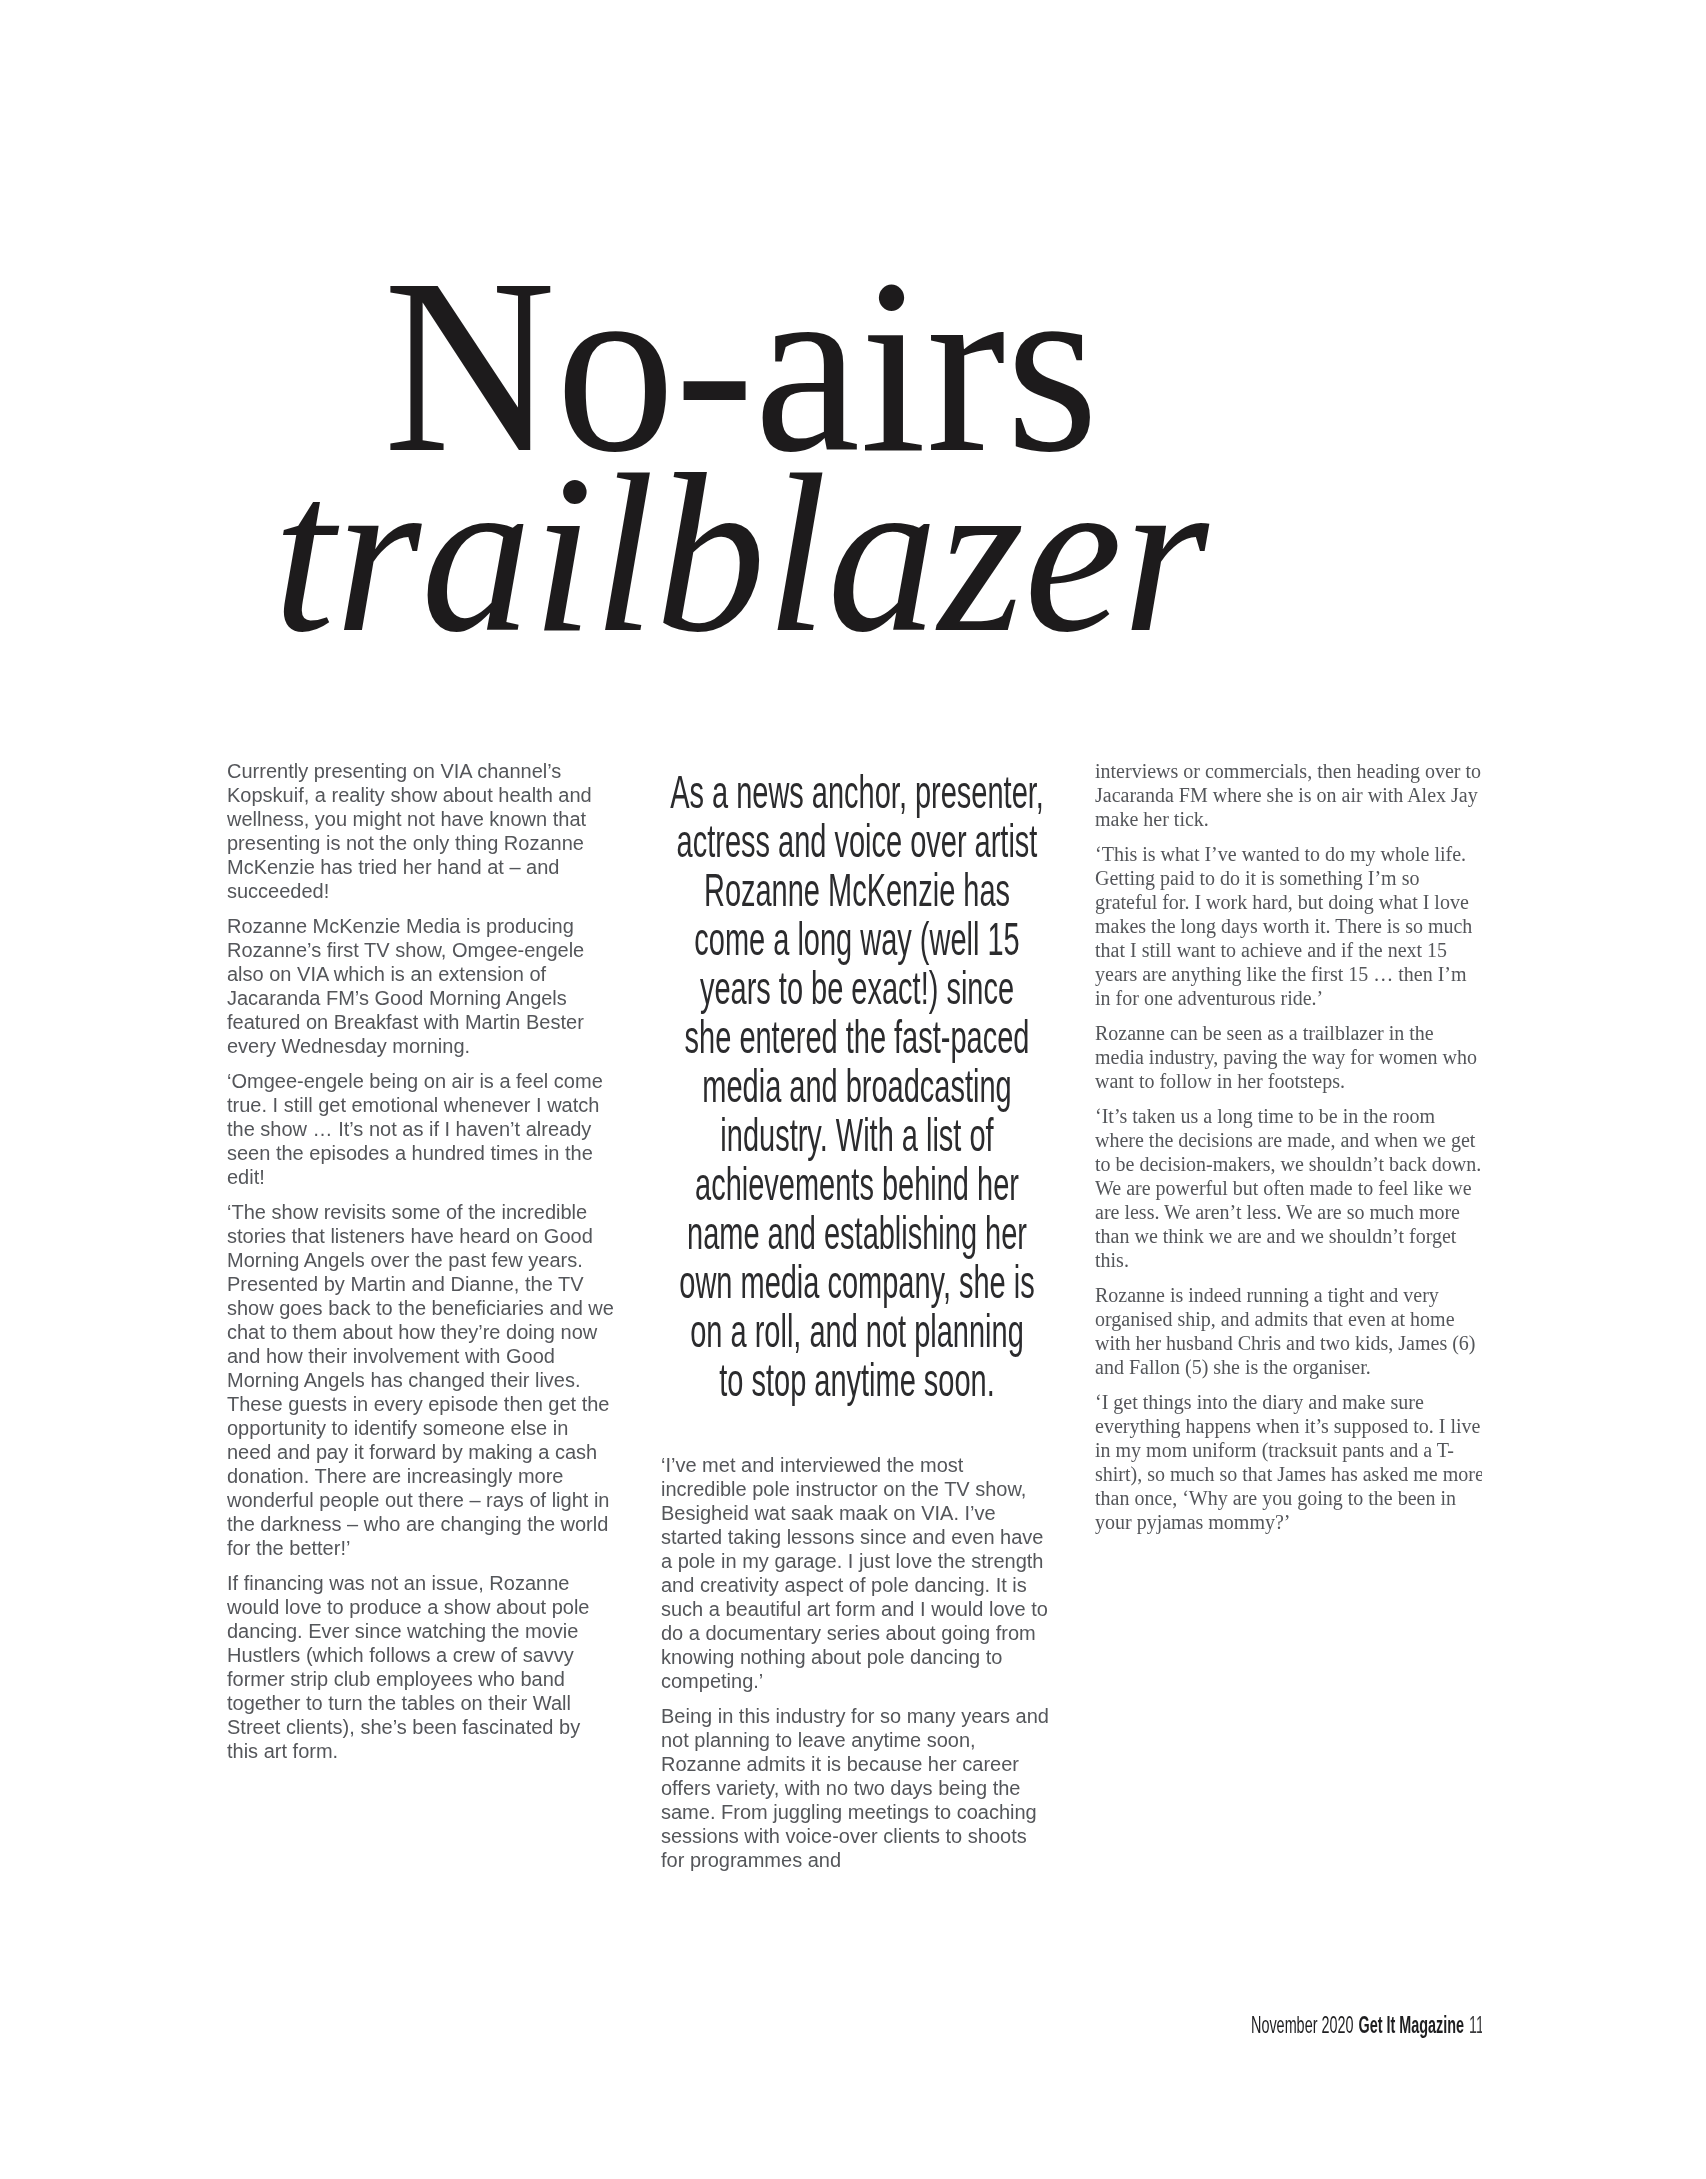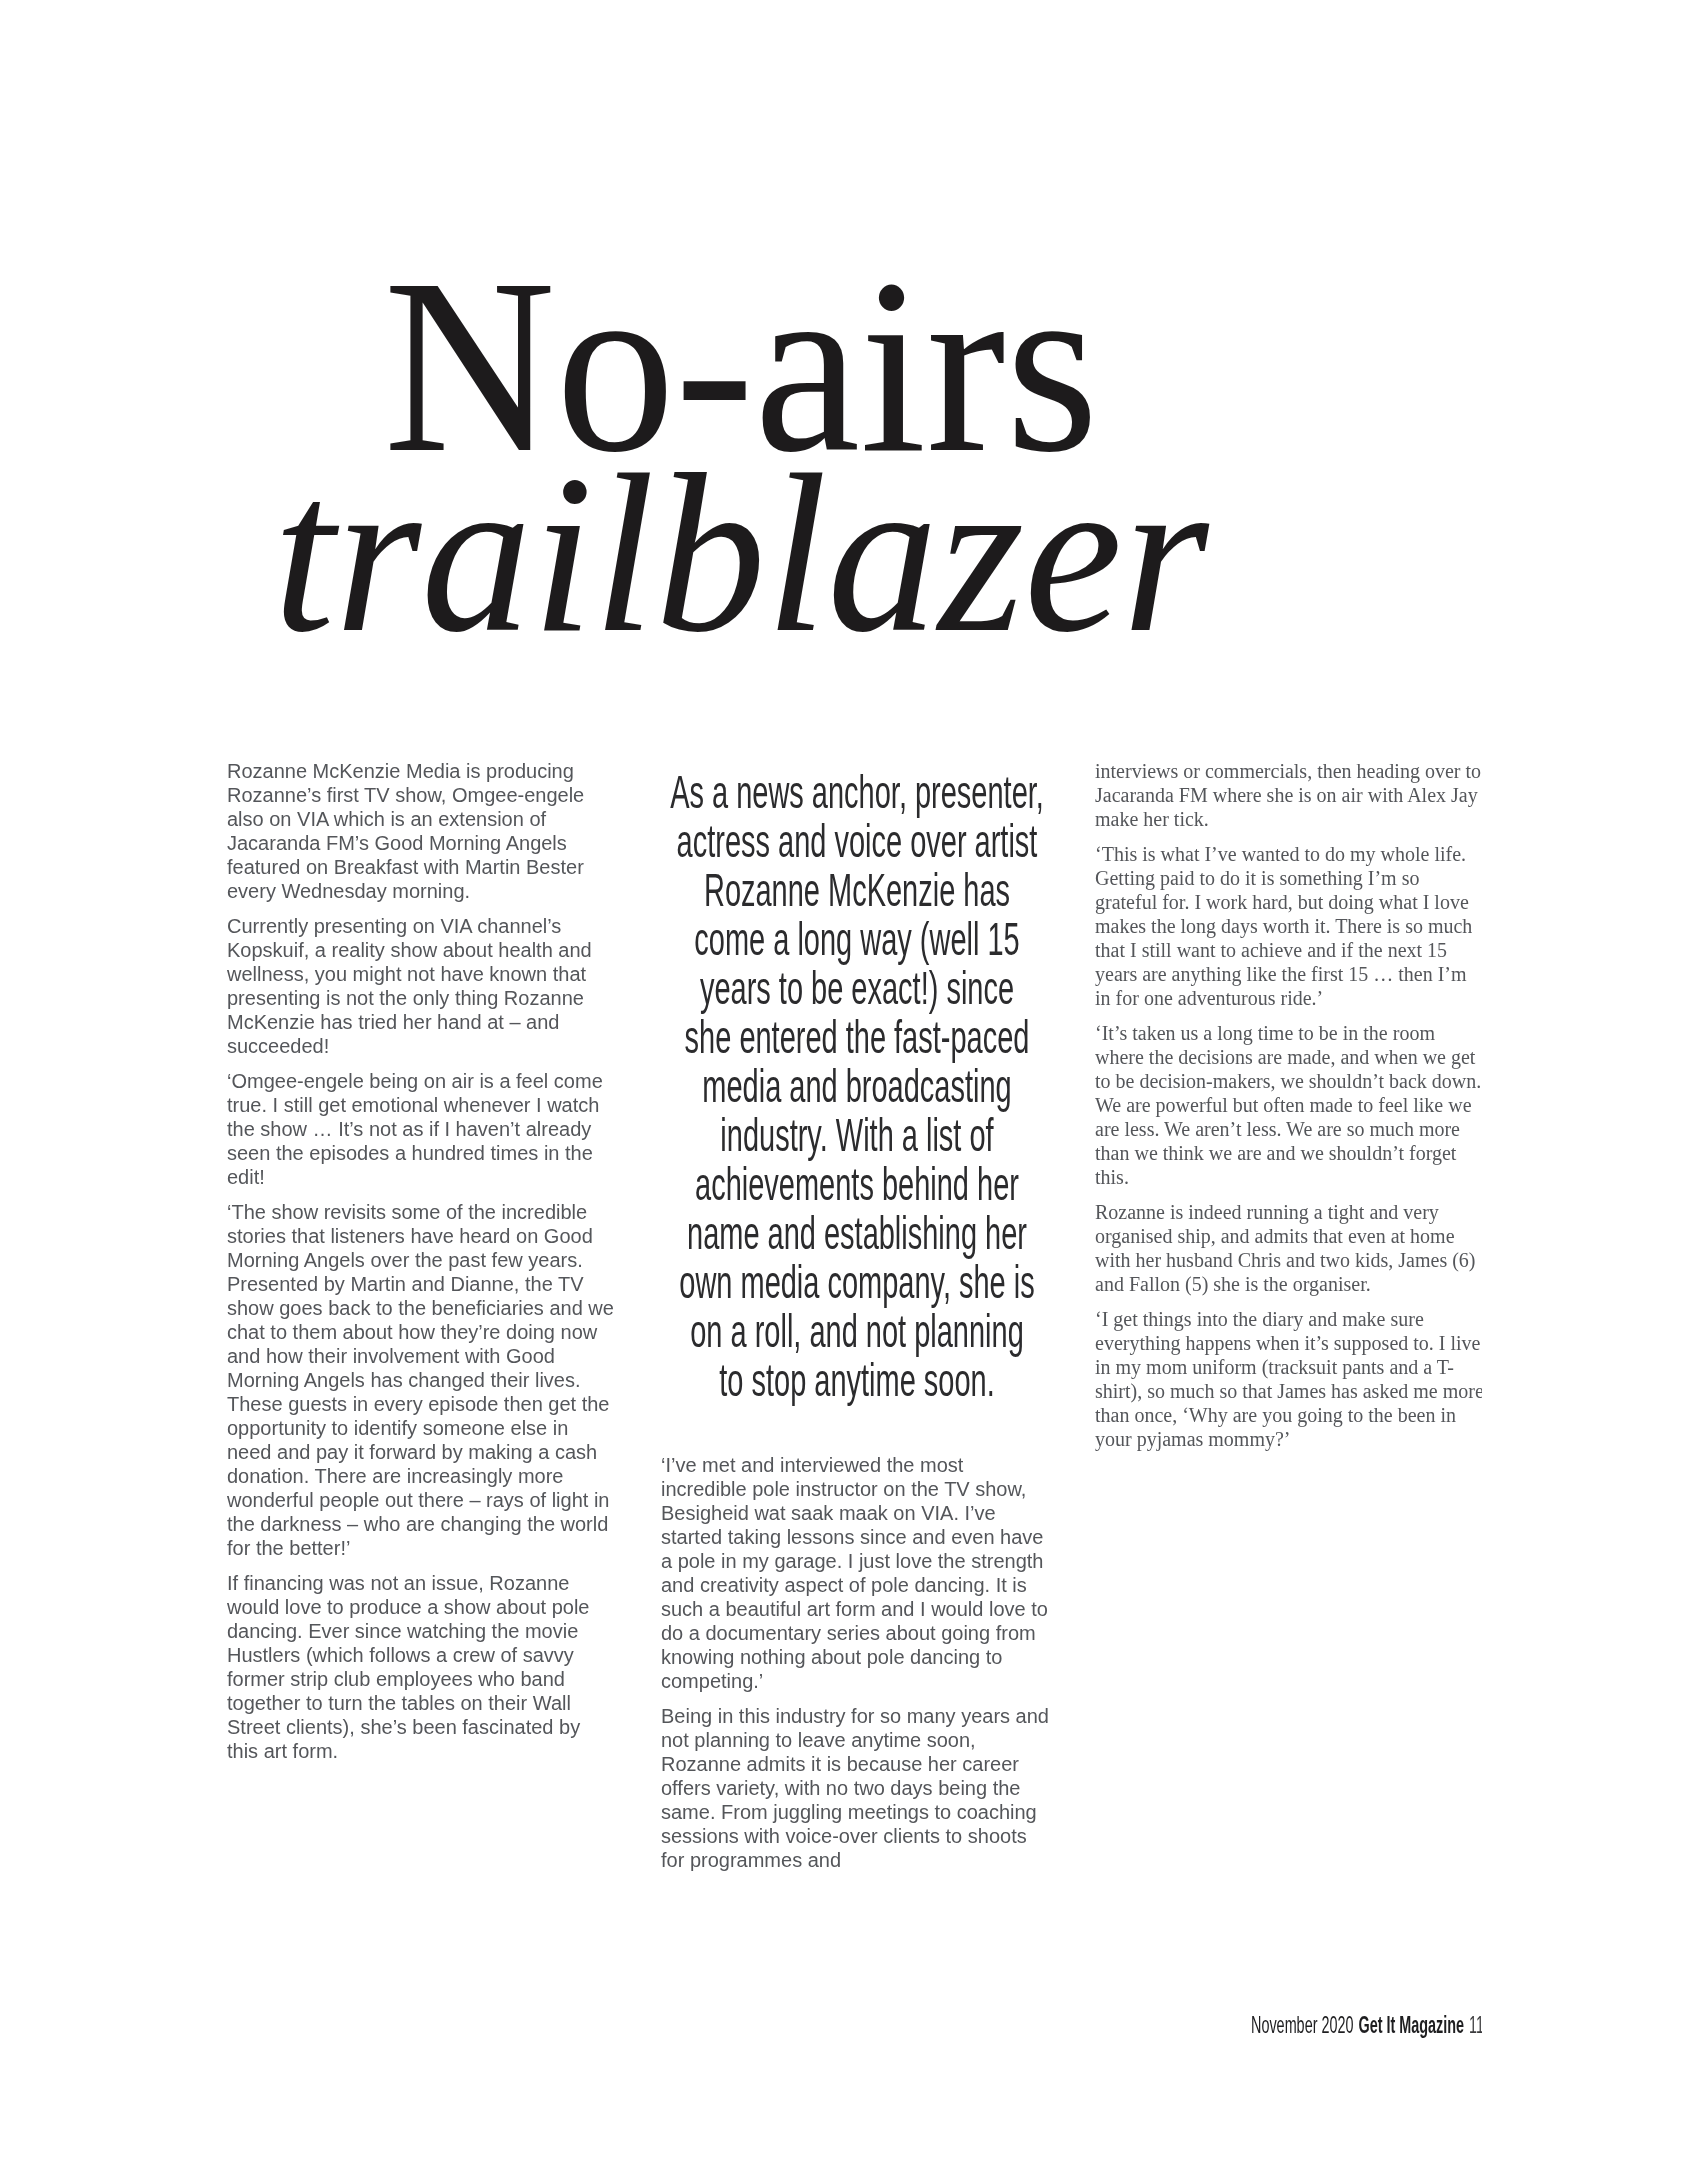--- a/index.html
+++ b/index.html
@@ -91,22 +91,22 @@
 </head>
 <body>
 
 <div id="page">
 
   <div class="title-line" id="title-line1">No-airs</div>
 
   <div class="title-line" id="title-line2">trailblazer</div>
 
   <div class="column" id="column1">
+      <div class="para">Currently presenting on VIA channel’s Kopskuif, a reality show about health and wellness, you might not have known that presenting is not the only thing Rozanne McKenzie has tried her hand at – and succeeded!</div>
       <div class="para">Rozanne McKenzie Media is producing Rozanne’s first TV show, Omgee-engele also on VIA which is an extension of Jacaranda FM’s Good Morning Angels featured on Breakfast with Martin Bester every Wednesday morning.</div>
-      <div class="para">Currently presenting on VIA channel’s Kopskuif, a reality show about health and wellness, you might not have known that presenting is not the only thing Rozanne McKenzie has tried her hand at – and succeeded!</div>
       <div class="para">‘Omgee-engele being on air is a feel come true. I still get emotional whenever I watch the show … It’s not as if I haven’t already seen the episodes a hundred times in the edit!</div>
       <div class="para">‘The show revisits some of the incredible stories that listeners have heard on Good Morning Angels over the past few years. Presented by Martin and Dianne, the TV show goes back to the beneficiaries and we chat to them about how they’re doing now and how their involvement with Good Morning Angels has changed their lives. These guests in every episode then get the opportunity to identify someone else in need and pay it forward by making a cash donation. There are increasingly more wonderful people out there – rays of light in the darkness – who are changing the world for the better!’</div>
       <div class="para">If financing was not an issue, Rozanne would love to produce a show about pole dancing. Ever since watching the movie Hustlers (which follows a crew of savvy former strip club employees who band together to turn the tables on their Wall Street clients), she’s been fascinated by this art form.</div>
     </div>
 
   <div id="pull-quote">
       <div class="quote-line">As a news anchor, presenter,</div>
       <div class="quote-line">actress and voice over artist</div>
       <div class="quote-line">Rozanne McKenzie has</div>
       <div class="quote-line">come a long way (well 15</div>
@@ -122,20 +122,21 @@
     </div>
 
   <div class="column" id="column2-body">
       <div class="para">‘I’ve met and interviewed the most incredible pole instructor on the TV show, Besigheid wat saak maak on VIA. I’ve started taking lessons since and even have a pole in my garage. I just love the strength and creativity aspect of pole dancing. It is such a beautiful art form and I would love to do a documentary series about going from knowing nothing about pole dancing to competing.’</div>
       <div class="para">Being in this industry for so many years and not planning to leave anytime soon, Rozanne admits it is because her career offers variety, with no two days being the same. From juggling meetings to coaching sessions with voice-over clients to shoots for programmes and</div>
     </div>
 
   <div class="column" id="column3">
       <div class="para">interviews or commercials, then heading over to Jacaranda FM where she is on air with Alex Jay make her tick.</div>
       <div class="para">‘This is what I’ve wanted to do my whole life. Getting paid to do it is something I’m so grateful for. I work hard, but doing what I love makes the long days worth it. There is so much that I still want to achieve and if the next 15 years are anything like the first 15 … then I’m in for one adventurous ride.’</div>
+      <div class="para">Rozanne can be seen as a trailblazer in the media industry, paving the way for women who want to follow in her footsteps.</div>
       <div class="para">‘It’s taken us a long time to be in the room where the decisions are made, and when we get to be decision-makers, we shouldn’t back down. We are powerful but often made to feel like we are less. We aren’t less. We are so much more than we think we are and we shouldn’t forget this.</div>
       <div class="para">Rozanne is indeed running a tight and very organised ship, and admits that even at home with her husband Chris and two kids, James (6) and Fallon (5) she is the organiser.</div>
       <div class="para">‘I get things into the diary and make sure everything happens when it’s supposed to. I live in my mom uniform (tracksuit pants and a T-shirt), so much so that James has asked me more than once, ‘Why are you going to the been in your pyjamas mommy?’</div>
     </div>
 
   <div id="page-footer">
     <span class="footer-part" id="footer-issue-date">November 2020</span><span class="footer-part" id="footer-magazine-name">Get It Magazine</span><span class="footer-part" id="footer-page-number">11</span>
   </div>
 
 </div>

